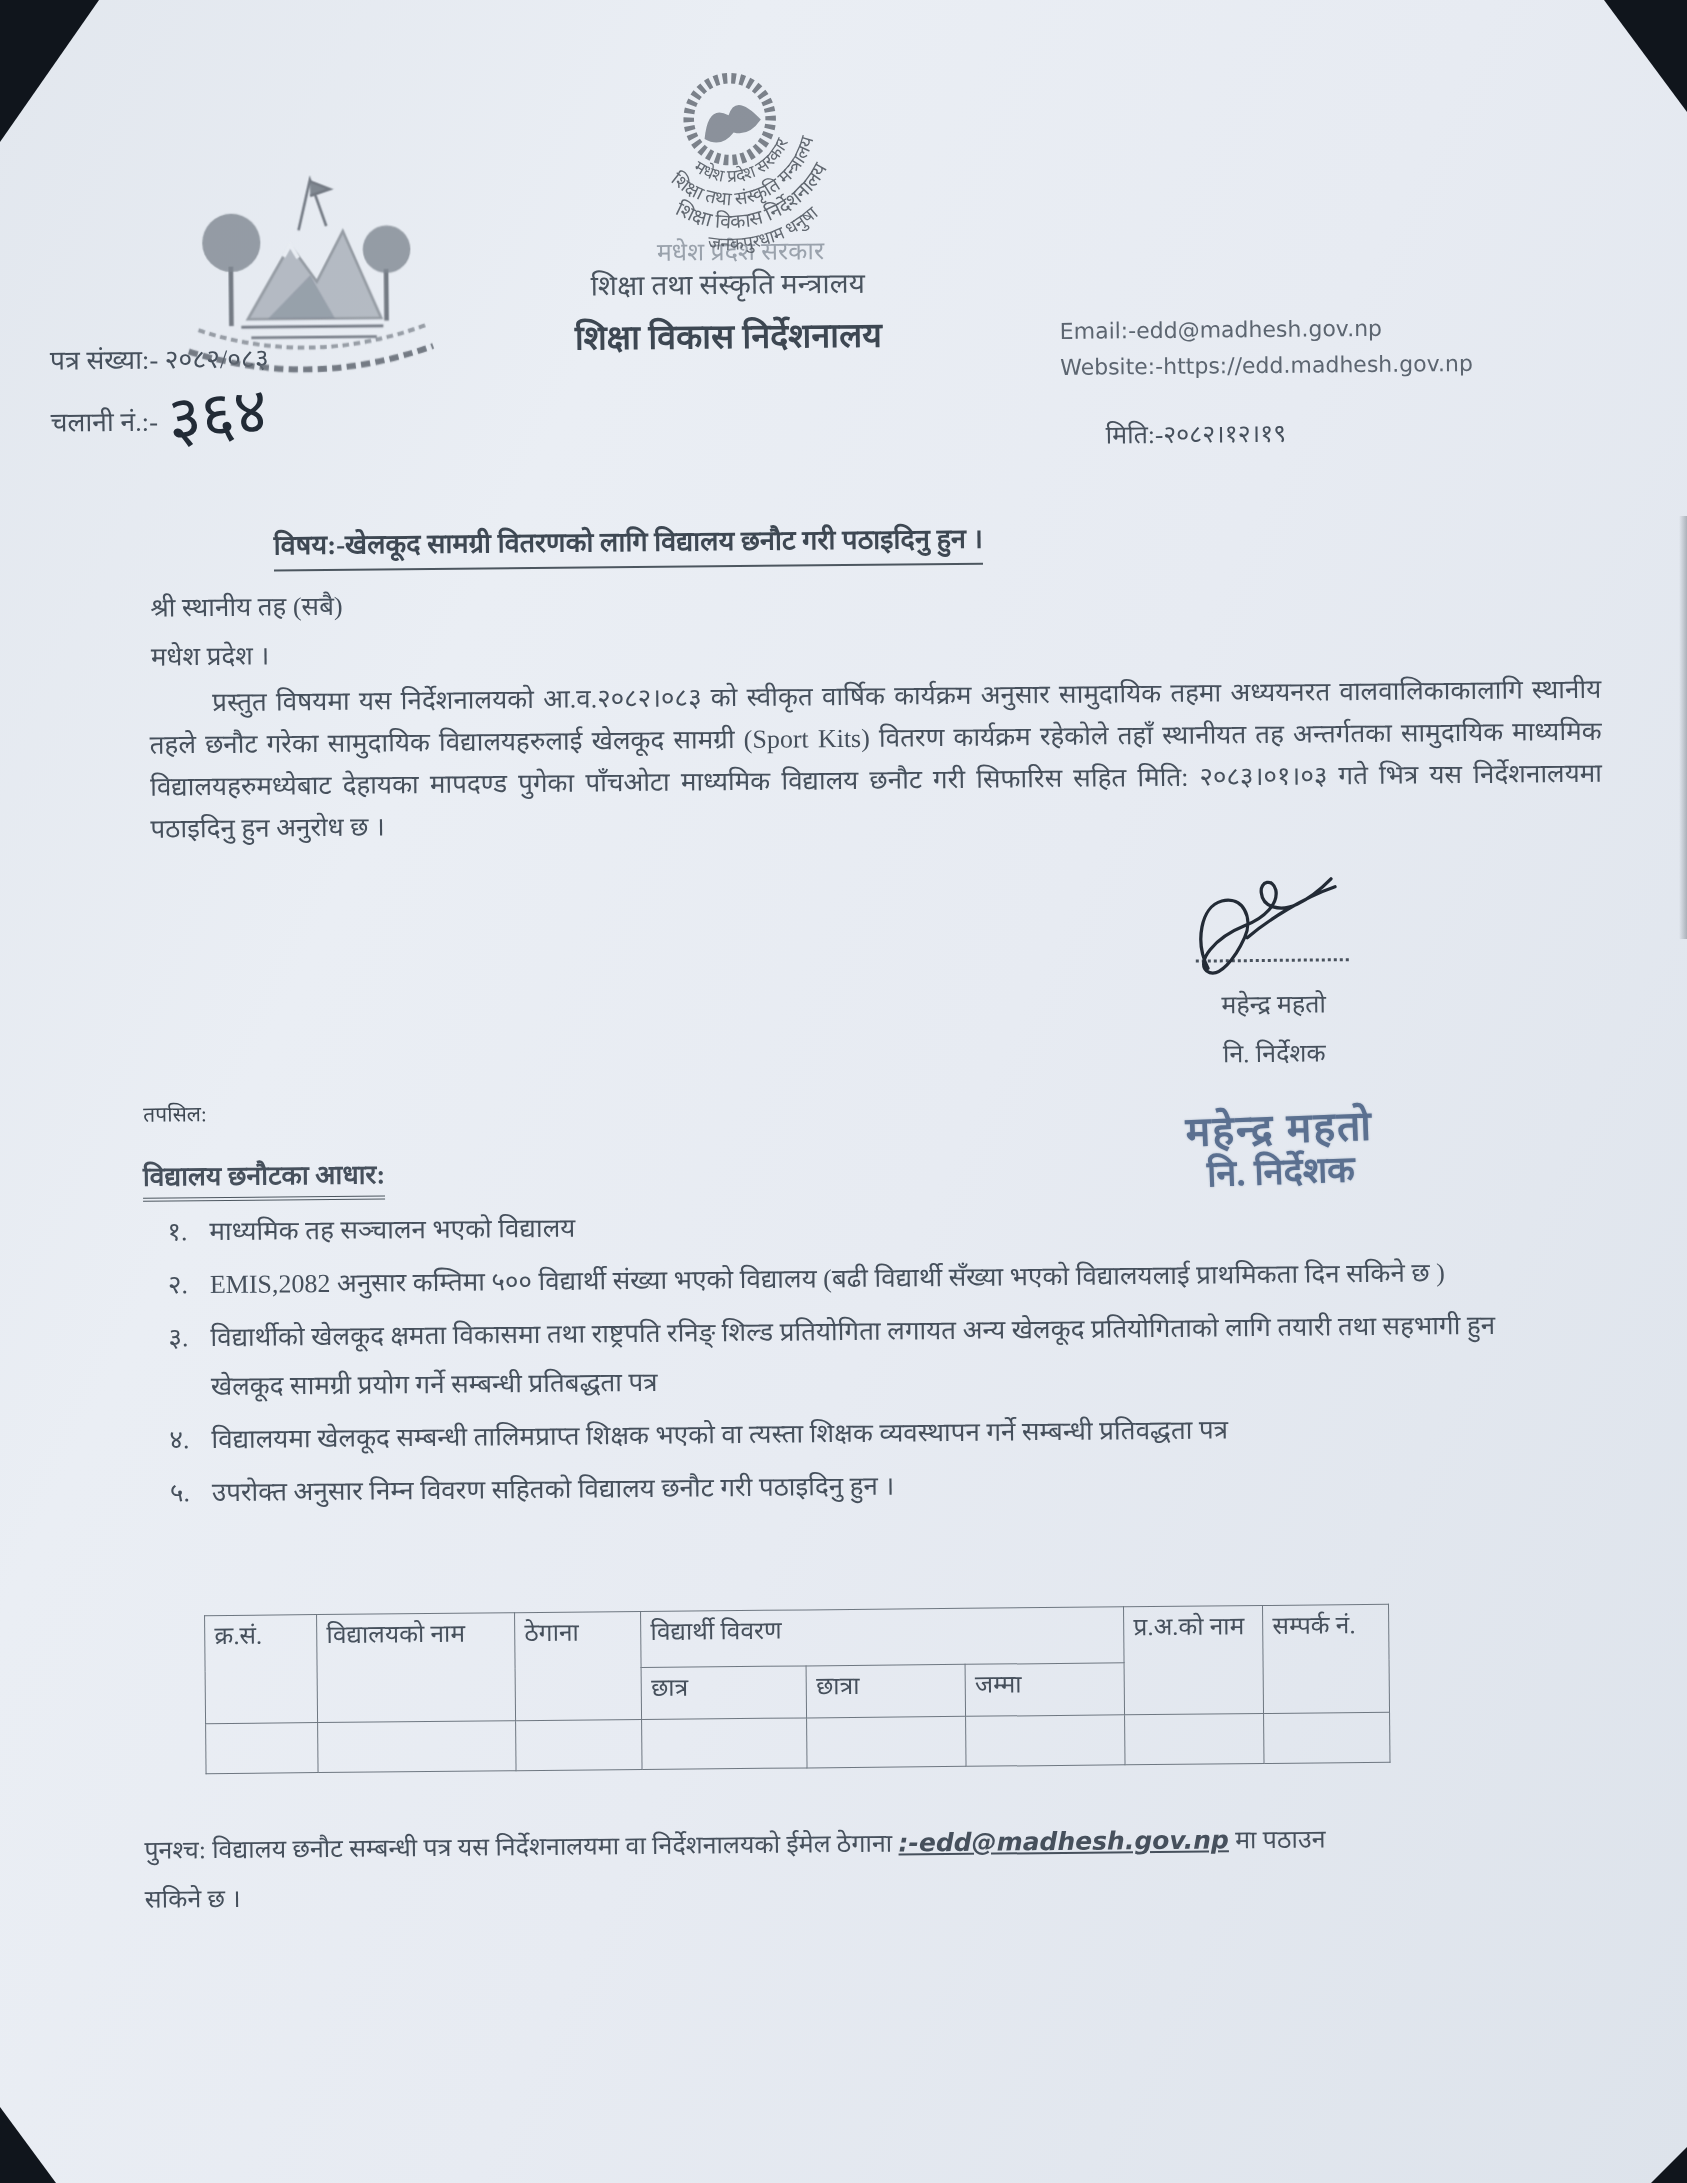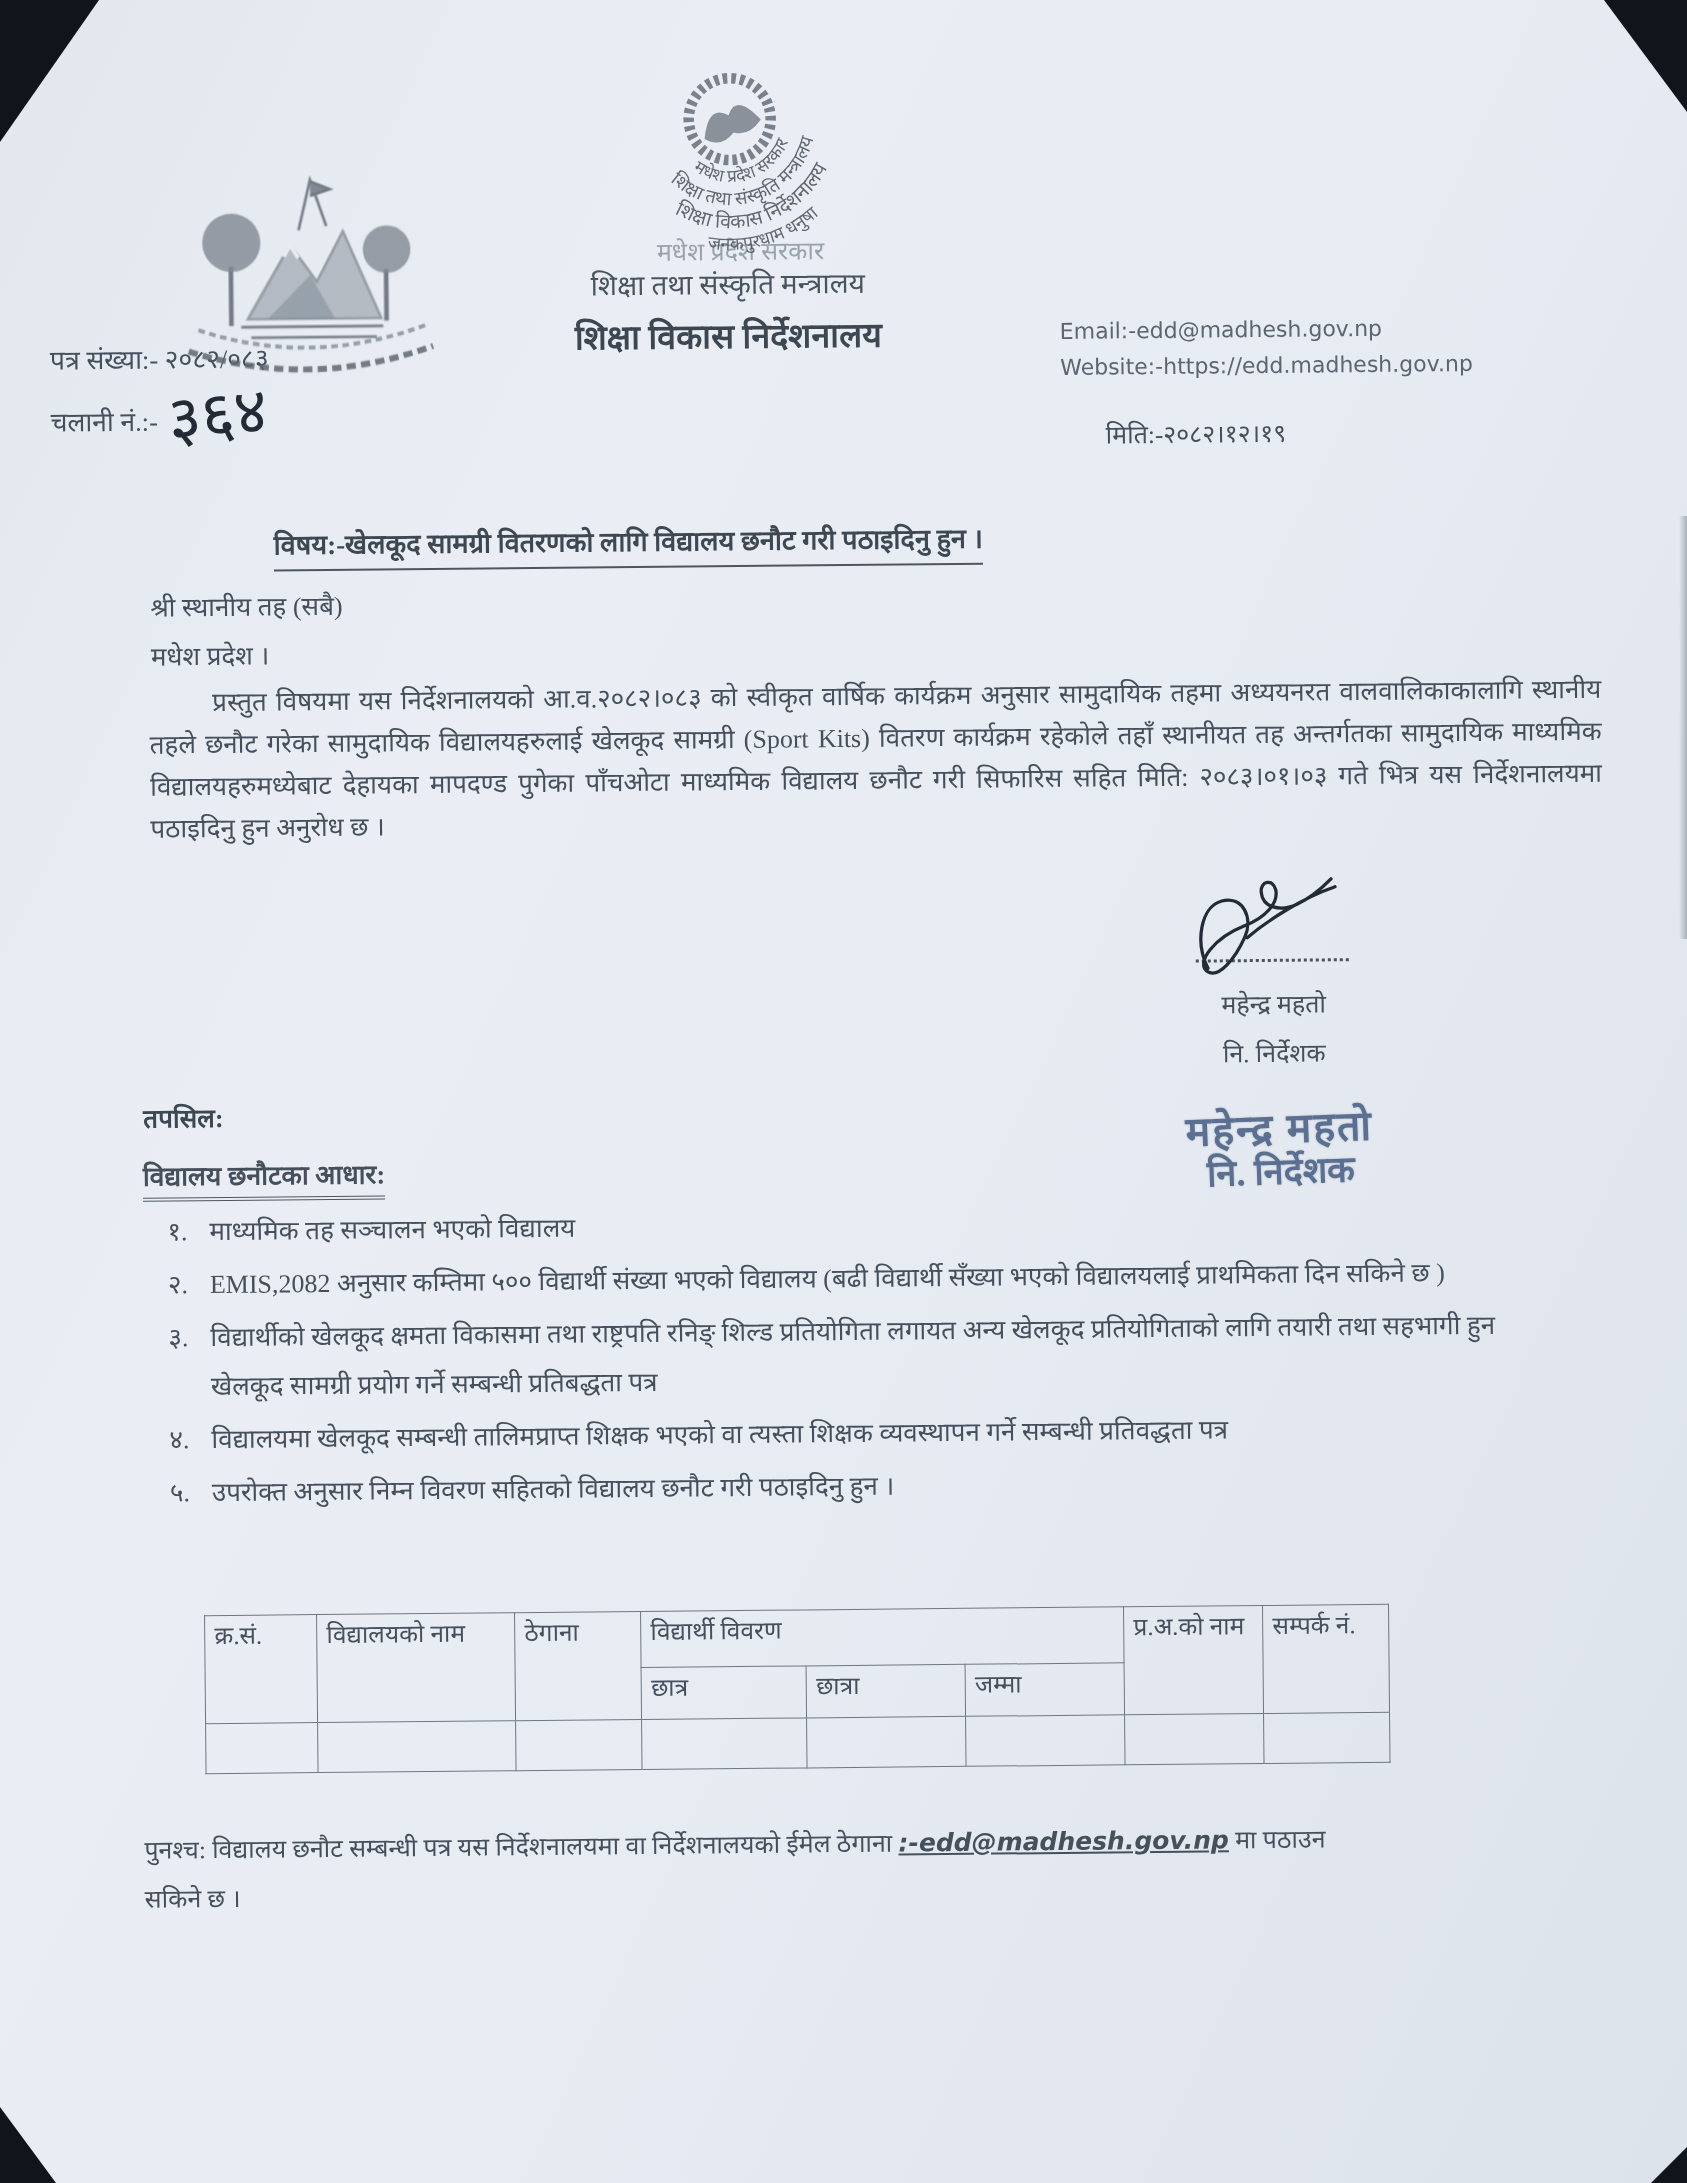--- a/index.html
+++ b/index.html
@@ -38,21 +38,21 @@
   .addr1{left:154px;top:582px;font-size:26px;}
   .addr2{left:154px;top:631px;font-size:26px;}
   .body-par{left:152px;top:676px;width:1452px;font-size:26px;line-height:42px;
     text-align:justify;text-indent:63px;}
   
   .sig-scribble{left:1188px;top:873px;width:172px;height:112px;z-index:2;}
   .sig-dots{left:1196px;top:963px;width:153px;border-bottom:3.3px dotted #49525d;}
   .sig-name{left:1184px;top:990px;width:179px;text-align:center;font-size:25px;}
   .sig-title{left:1184px;top:1039px;width:179px;text-align:center;font-size:25px;}
   
-  .tapasil{left:142px;top:1093px;font-size:26px;font-weight:700;color:#3e4853;}
+  .tapasil{left:142px;top:1093px;font-size:21px;font-weight:400;color:#3e4853;}
   .criteria-head{left:141px;top:1151px;font-size:26.5px;font-weight:600;
     border-bottom:4.6px double #4c565f;padding-bottom:4px;}
   .stamp-block{left:1153px;top:1110px;width:251px;text-align:center;color:#5b7090;
     transform:rotate(-1.5deg);text-shadow:0 0 2px rgba(91,112,144,.45);z-index:2;}
   .stamp-name{font-size:41px;font-weight:700;letter-spacing:2px;line-height:46px;}
   .stamp-title{font-size:36px;font-weight:700;line-height:41px;}
   
   .criteria{left:165px;top:1201px;width:1333px;}
   .crit-item{display:flex;font-size:26px;line-height:49px;margin-bottom:4px;}
   .crit-num{width:42px;flex:none;}

